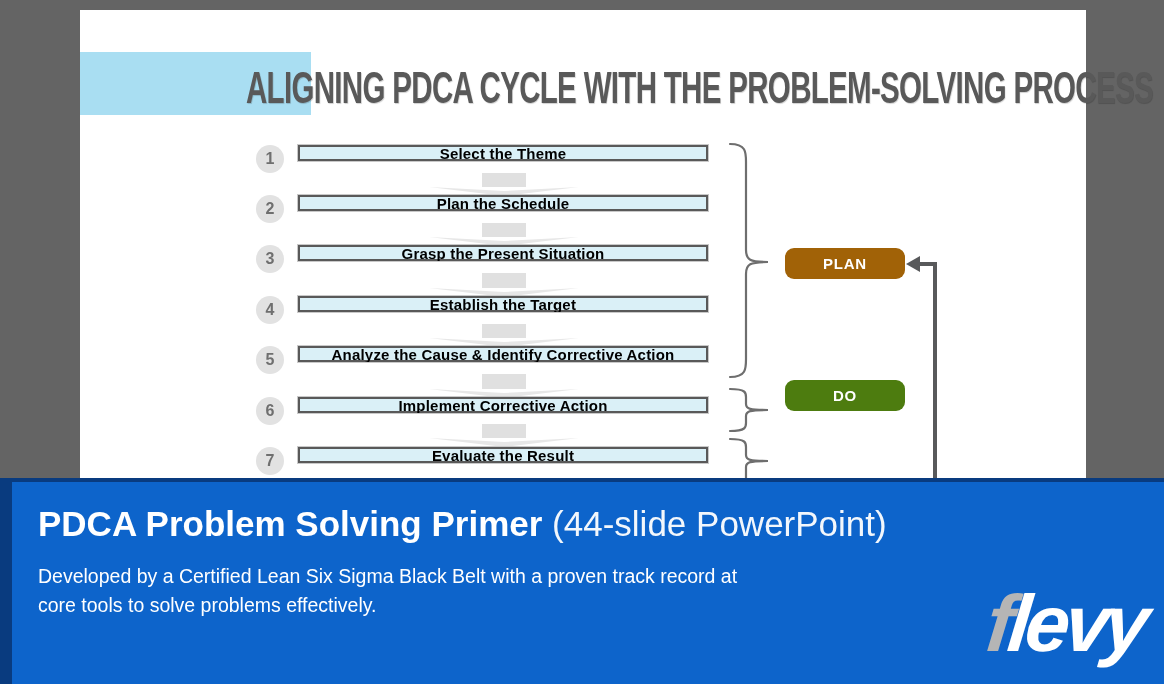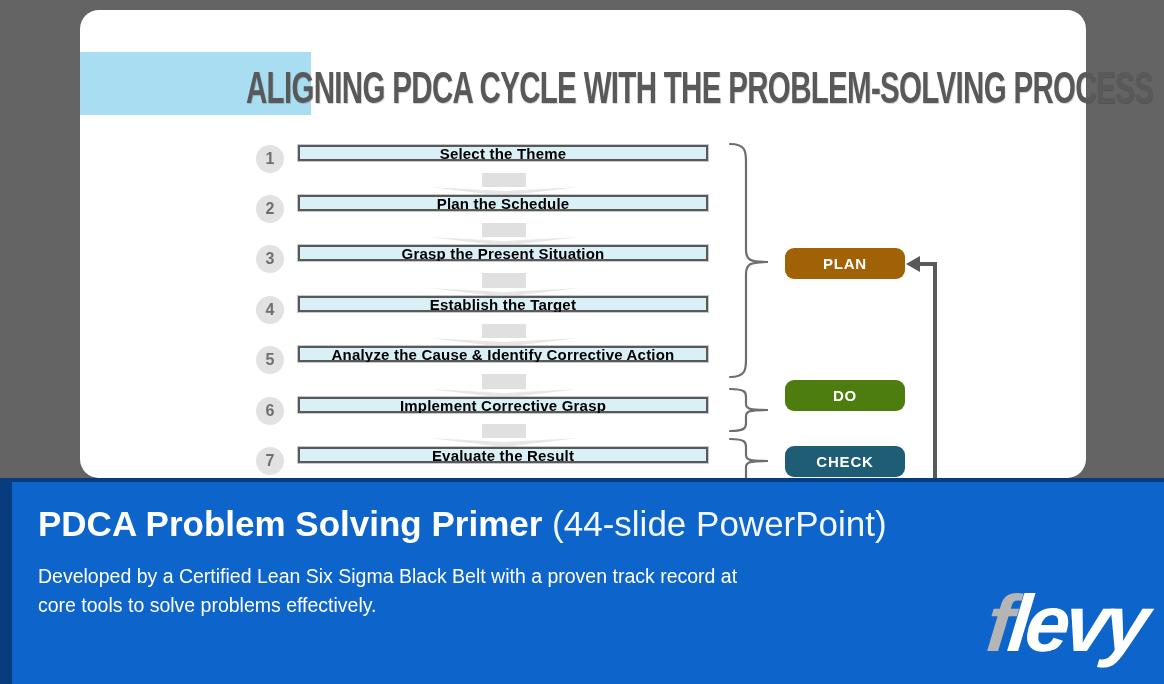--- a/index.html
+++ b/index.html
@@ -1,20 +1,20 @@
 <!DOCTYPE html>
 <html><head>
 <meta charset="utf-8">
 <style>
   * { margin:0; padding:0; box-sizing:border-box; }
   html,body { width:1164px; height:684px; overflow:hidden; }
   body { font-family:"Liberation Sans", sans-serif; background:#646464; position:relative; }
 
   
-  .slide { position:absolute; left:80px; top:10px; width:1006px; height:468px; background:#ffffff;border-radius:19px; }
+  .slide { position:absolute; left:80px; top:10px; width:1006px; height:468px; background:#ffffff; }
 
   .title-highlight { position:absolute; left:0; top:42px; width:231px; height:63px; background:#a9def2; }
   .slide-title {
     position:absolute; left:0; top:53px; width:1006px; text-align:center;
     font-size:44px; font-weight:bold; color:#595959; white-space:nowrap;
     transform:scaleX(0.67); transform-origin:center; letter-spacing:-1px;
     text-shadow:1px 1px 1px rgba(0,0,0,0.18);
   }
 
   .step { position:absolute; left:176px; height:28px; }
@@ -120,40 +120,39 @@
   <div class="step s4">
     <div class="step-circle">4</div>
     <div class="step-box">Establish the Target</div>
   </div>
   <div class="step s5">
     <div class="step-circle">5</div>
     <div class="step-box">Analyze the Cause &amp; Identify Corrective Action</div>
   </div>
   <div class="step s6">
     <div class="step-circle">6</div>
-    <div class="step-box">Implement Corrective Grasp</div>
+    <div class="step-box">Implement Corrective Action</div>
   </div>
   <div class="step s7">
     <div class="step-circle">7</div>
     <div class="step-box">Evaluate the Result</div>
   </div>
 
   <svg class="brace b-plan" width="44" height="237" viewBox="0 0 44 237">
     <path d="M4,2 C20,2 20,10 20,20 L20,108 C20,118 24,120 42,120 C24,120 20,122 20,132 L20,217 C20,227 20,235 4,235" fill="none" stroke="#6e6e6e" stroke-width="2.2" stroke-linecap="round"></path>
   </svg>
   <svg class="brace b-do" width="44" height="46" viewBox="0 0 44 46">
     <path d="M4,2 C20,2 20,6 20,10 L20,17 C20,22 24,23 42,23 C24,23 20,24 20,29 L20,36 C20,40 20,44 4,44" fill="none" stroke="#6e6e6e" stroke-width="2.2" stroke-linecap="round"></path>
   </svg>
   <svg class="brace b-check" width="44" height="56" viewBox="0 0 44 56">
     <path d="M4,2 C20,2 20,6 20,10 L20,18 C20,23 24,24 42,24 C24,24 20,25 20,30 L20,44 C20,50 20,54 4,54" fill="none" stroke="#6e6e6e" stroke-width="2.2" stroke-linecap="round"></path>
   </svg>
 
   <div class="phase-btn phase-plan">PLAN</div>
   <div class="phase-btn phase-do">DO</div>
-  <div class="phase-btn phase-check">CHECK</div>
 
   <div class="arrow-head"></div>
   <div class="arrow-h"></div>
   <div class="arrow-v"></div>
 </div>
 
 <div class="banner">
   <div class="banner-strip"></div>
   <div class="banner-title">
     <span class="bold">PDCA Problem Solving Primer</span><span class="light"> (44-slide PowerPoint)</span>

